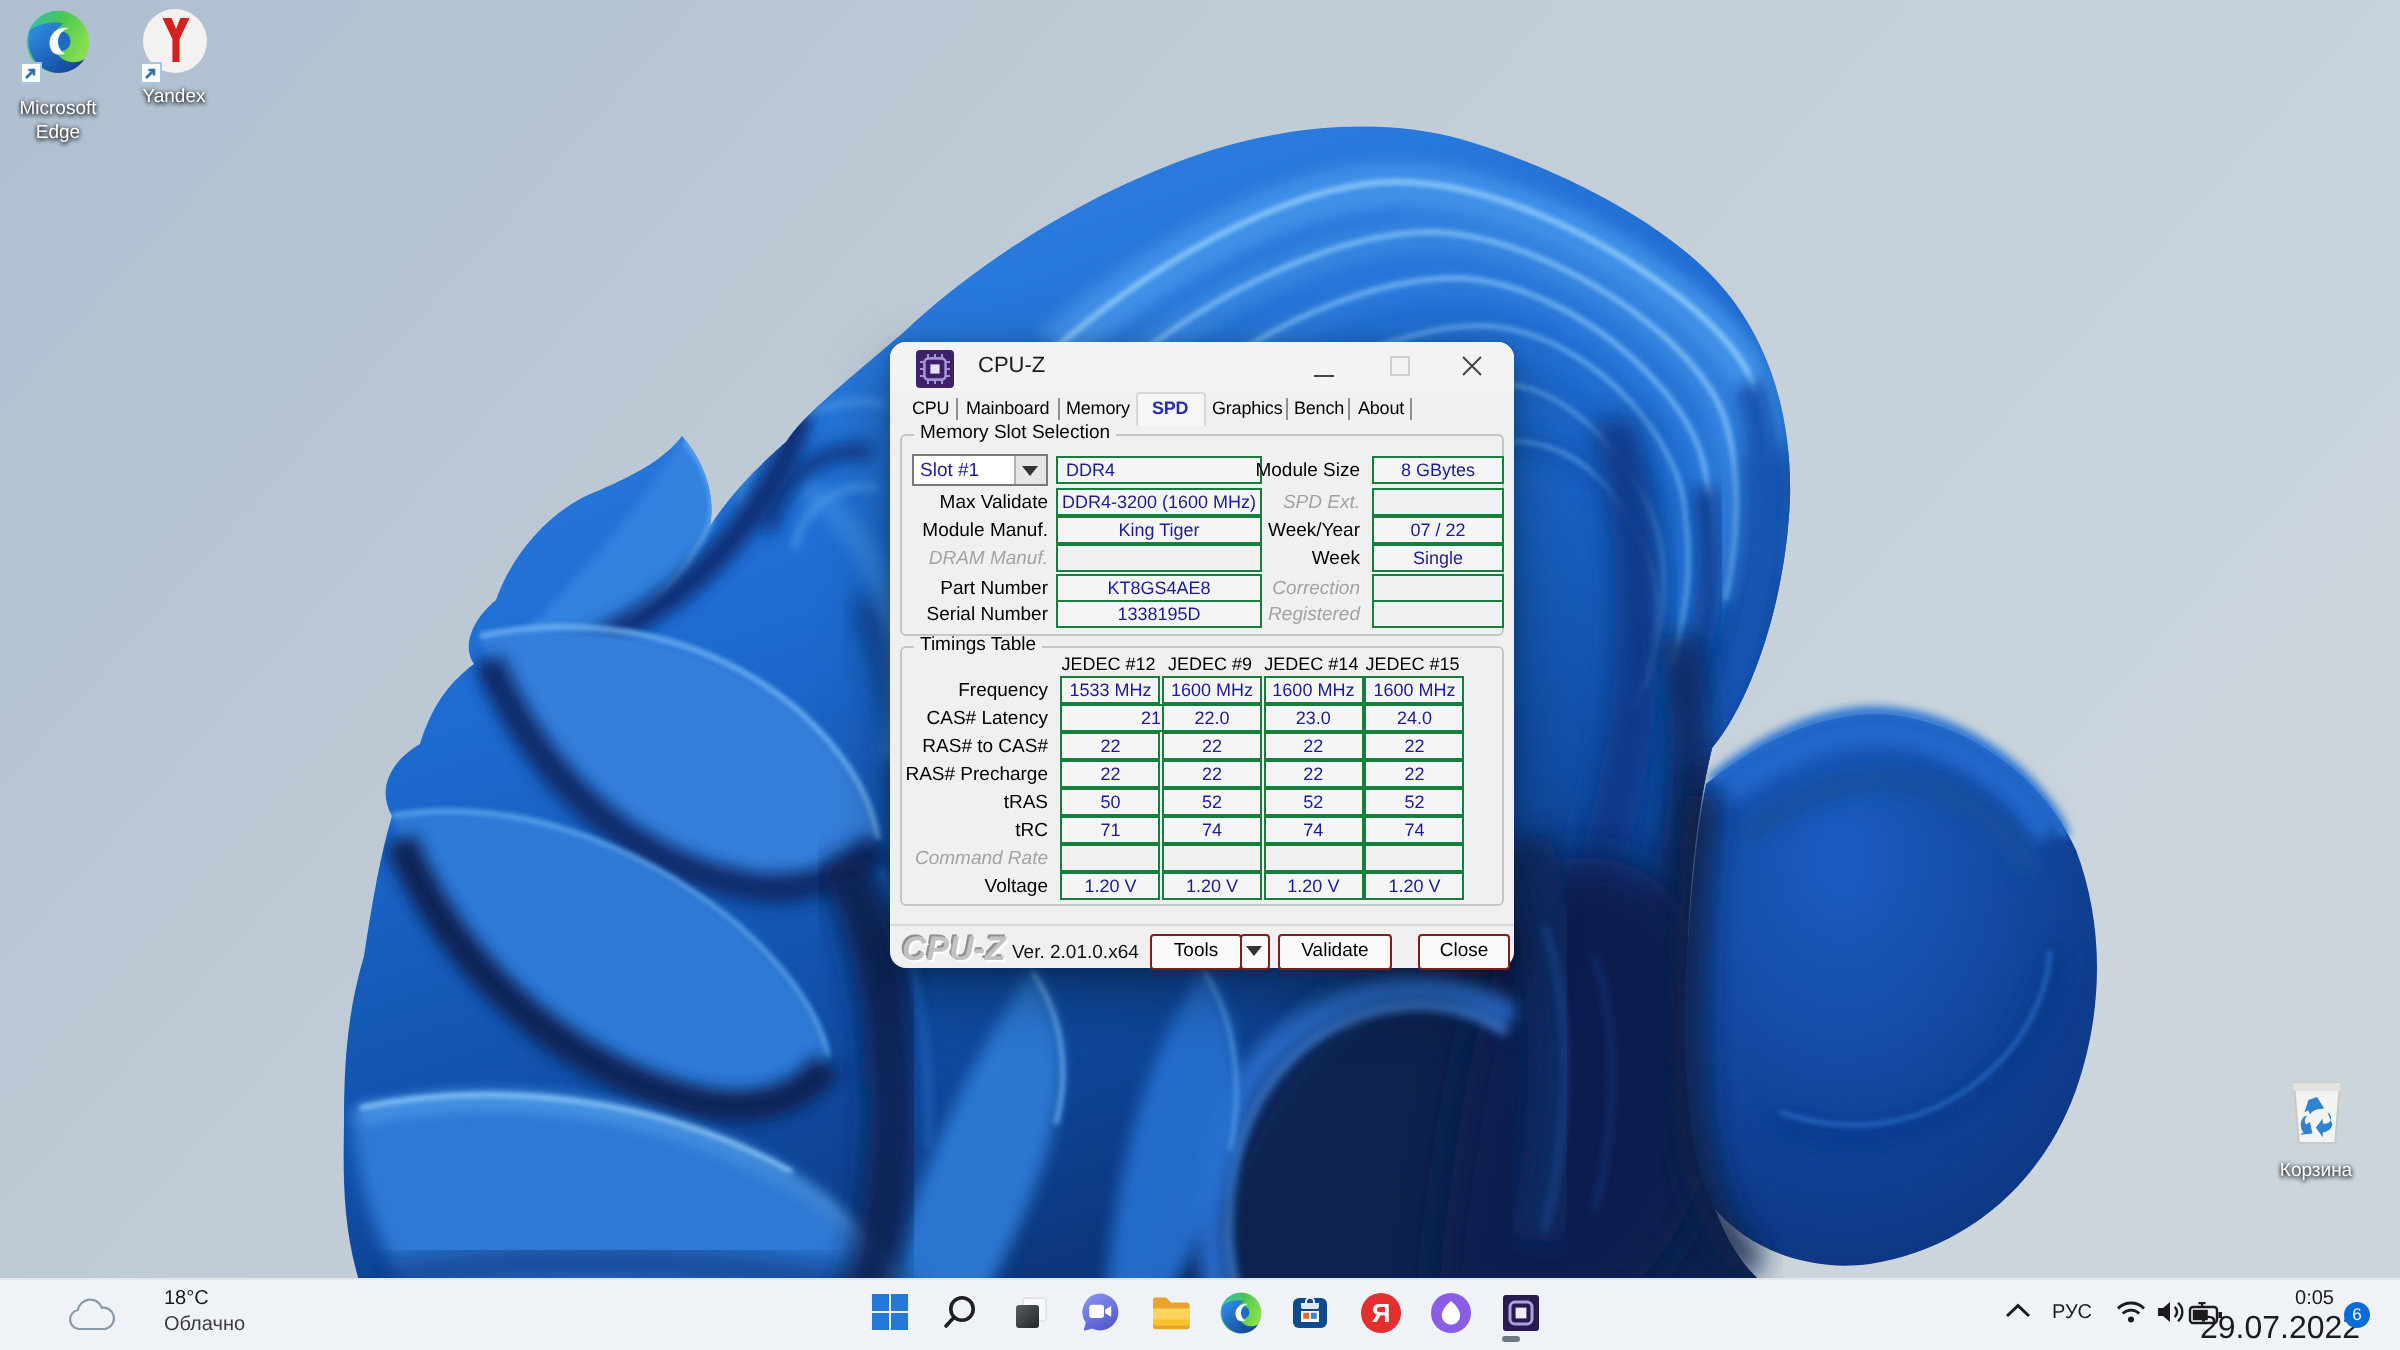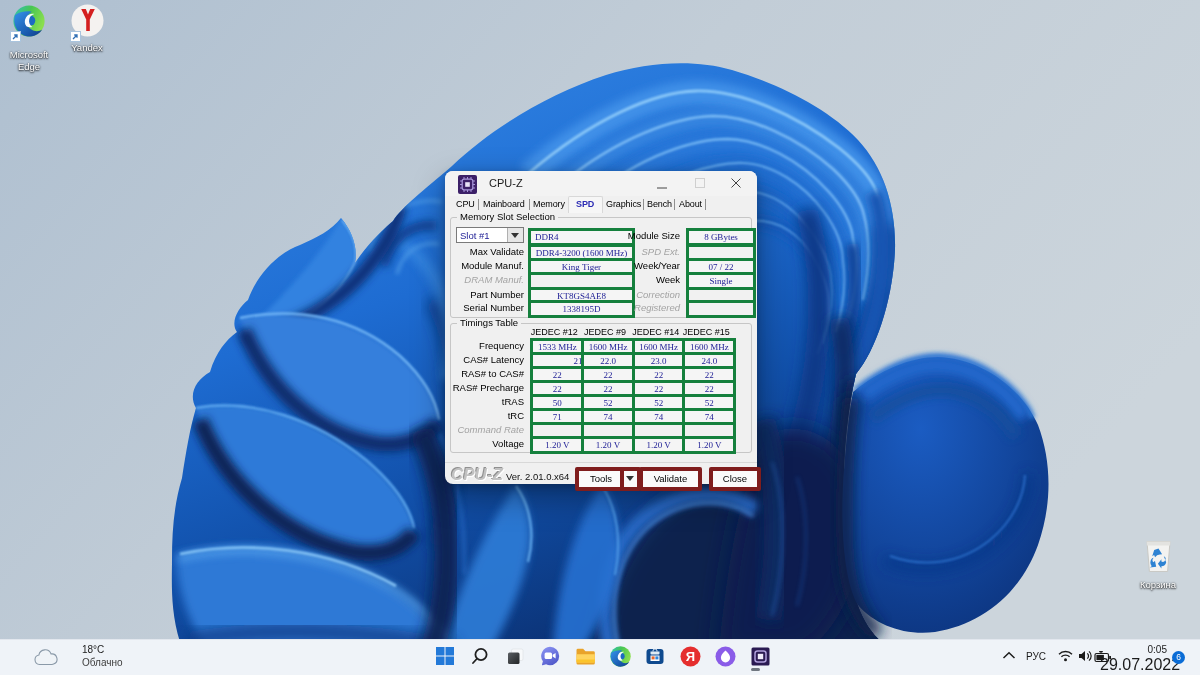--- a/index.html
+++ b/index.html
@@ -15,23 +15,23 @@
        box-shadow:0 12px 32px rgba(0,0,0,.38),0 2px 8px rgba(0,0,0,.22);
        font-size:9.5px;color:#000;margin-top:10px;}
   #titlebar{position:absolute;left:0;top:0;width:100%;height:25px;background:#f3f3f3;
             border-radius:8px 8px 0 0;}
   .tab{position:absolute;top:26px;height:14px;line-height:14px;font-size:9px;letter-spacing:-0.1px;}
   .sep{position:absolute;top:28px;height:11px;border-left:1px solid #8f8f8f;}
   .grp{position:absolute;border:1px solid #c6c6c6;border-radius:3px;}
   .grplab{position:absolute;background:#f0f0f0;padding:0 3px;font-size:9.5px;line-height:10px;}
   .lab{position:absolute;font-size:9.5px;line-height:11px;text-align:right;white-space:nowrap;}
   .lab.dis{color:#a3a3a3;font-style:italic;}
-  .fld{position:absolute;height:12px;background:#f5f5f5;border:3px solid #15803d;
-       font-size:9px;line-height:12px;text-align:center;color:#1c1c94;white-space:nowrap;font-family:Liberation Serif, serif;}
-  .btn{position:absolute;height:16px;background:#fafafa;border:4px solid #7f1d1d;
+  .fld{position:absolute;height:12px;background:#f5f5f5;border:1px solid #15803d;
+       font-size:9px;line-height:12px;text-align:center;color:#1c1c94;white-space:nowrap;}
+  .btn{position:absolute;height:16px;background:#fafafa;border:1px solid #7f1d1d;
        border-radius:2px;font-size:9.5px;line-height:15px;text-align:center;color:#000;}
 </style>
 </head>
 <body>
 <svg class="abs" style="left:0;top:0" width="1200" height="675" viewBox="0 0 1200 675">
 <defs>
   <linearGradient id="bg" x1="0" y1="0" x2="1" y2="0.5">
     <stop offset="0" stop-color="#aebfd0"></stop>
     <stop offset="0.5" stop-color="#c2cdd7"></stop>
     <stop offset="1" stop-color="#ccd5dc"></stop>

